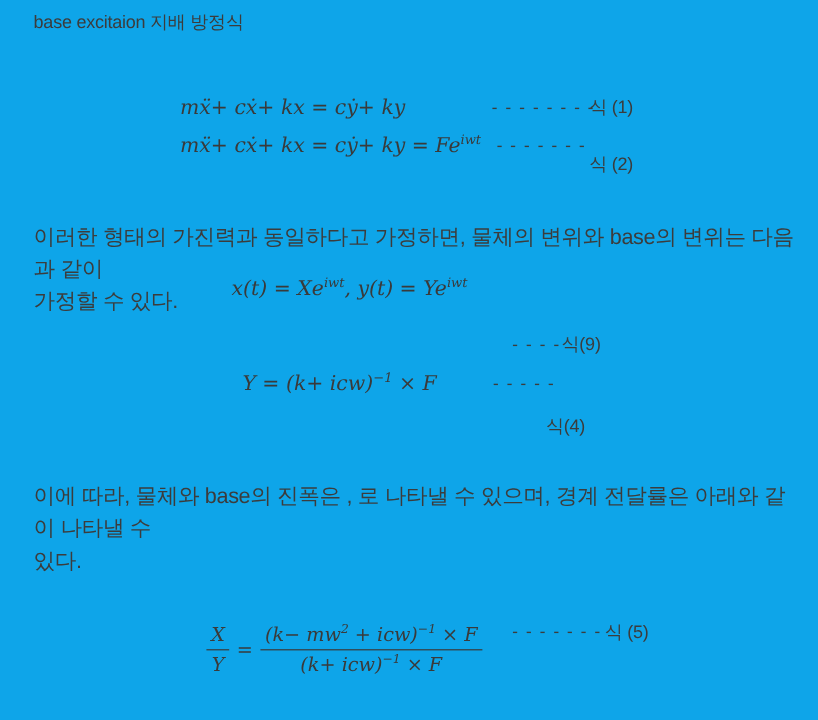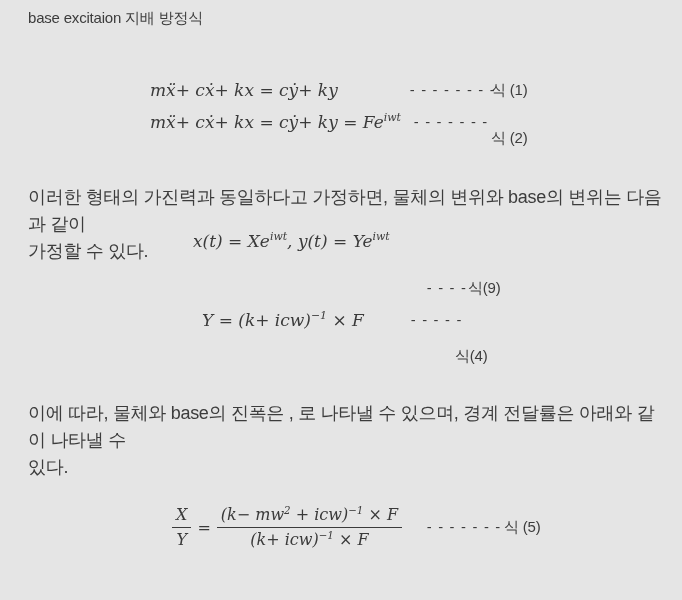--- a/index.html
+++ b/index.html
@@ -1,20 +1,20 @@
 <!DOCTYPE html>
 <html><head>
 <meta charset="utf-8">
 <style>
   html, body { margin: 0; padding: 0; background: #ffffff; }
   .page {
     position: relative;
     width: 682px;
     height: 600px;
-    background: #e5e5e5;
+    background: #0ea5e9;
     overflow: hidden;
     font-family: "Liberation Sans", "DejaVu Sans", sans-serif;
     color: #3c3c3c;
   }
   .title {
     position: absolute;
     left: 28px;
     top: 9px;
     font-size: 15px;
     letter-spacing: -0.2px;
@@ -43,20 +43,21 @@
   #eqxt { left: 193px; top: 229px; }
   #eq3 { left: 190px; top: 276px; }
   #eq4 { left: 202px; top: 308px; }
   #eq5 { left: 172px; top: 496px; height: 62px; line-height: normal; }
 
   .math {
     font-family: "DejaVu Serif", "Liberation Serif", serif;
     font-style: italic;
     font-size: 17px;
     color: #3a3a3a;
+    margin-top: 14px;
   }
   .math sup.msup {
     font-size: 0.64em;
     font-style: italic;
     line-height: 0;
     text-align: center;
   }
   .mrow {
     display: flex;
     align-items: center;

